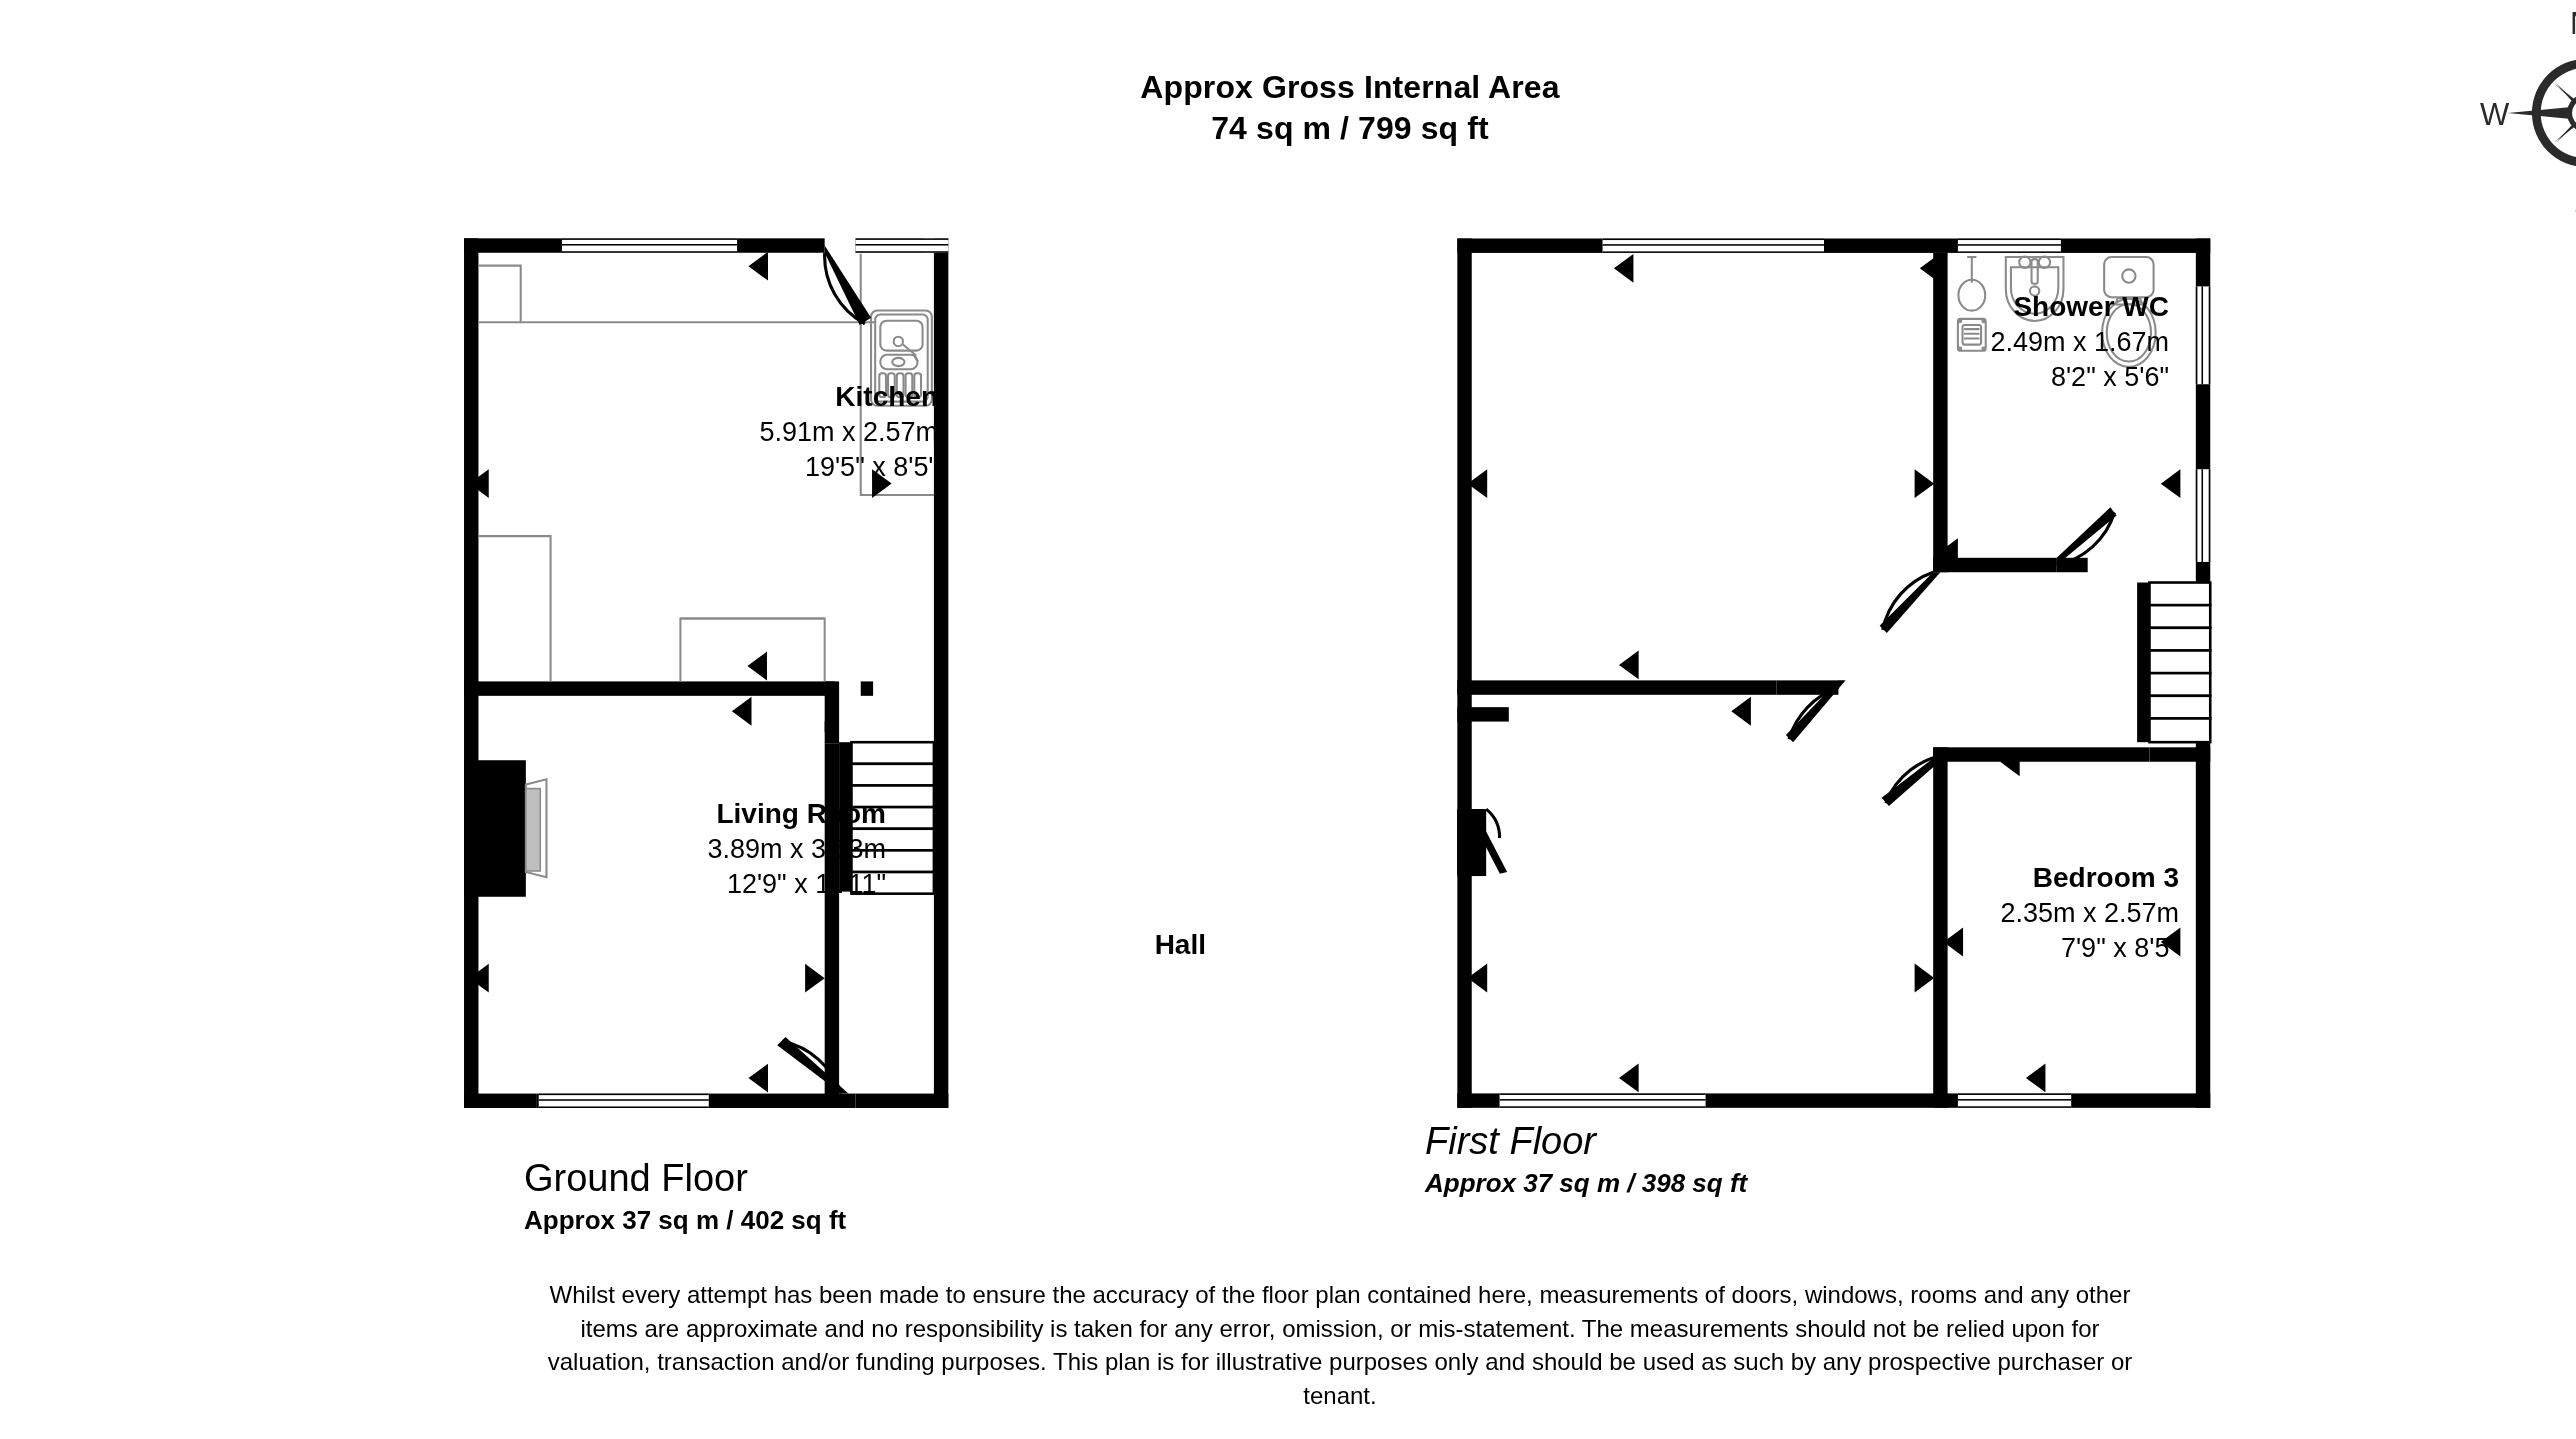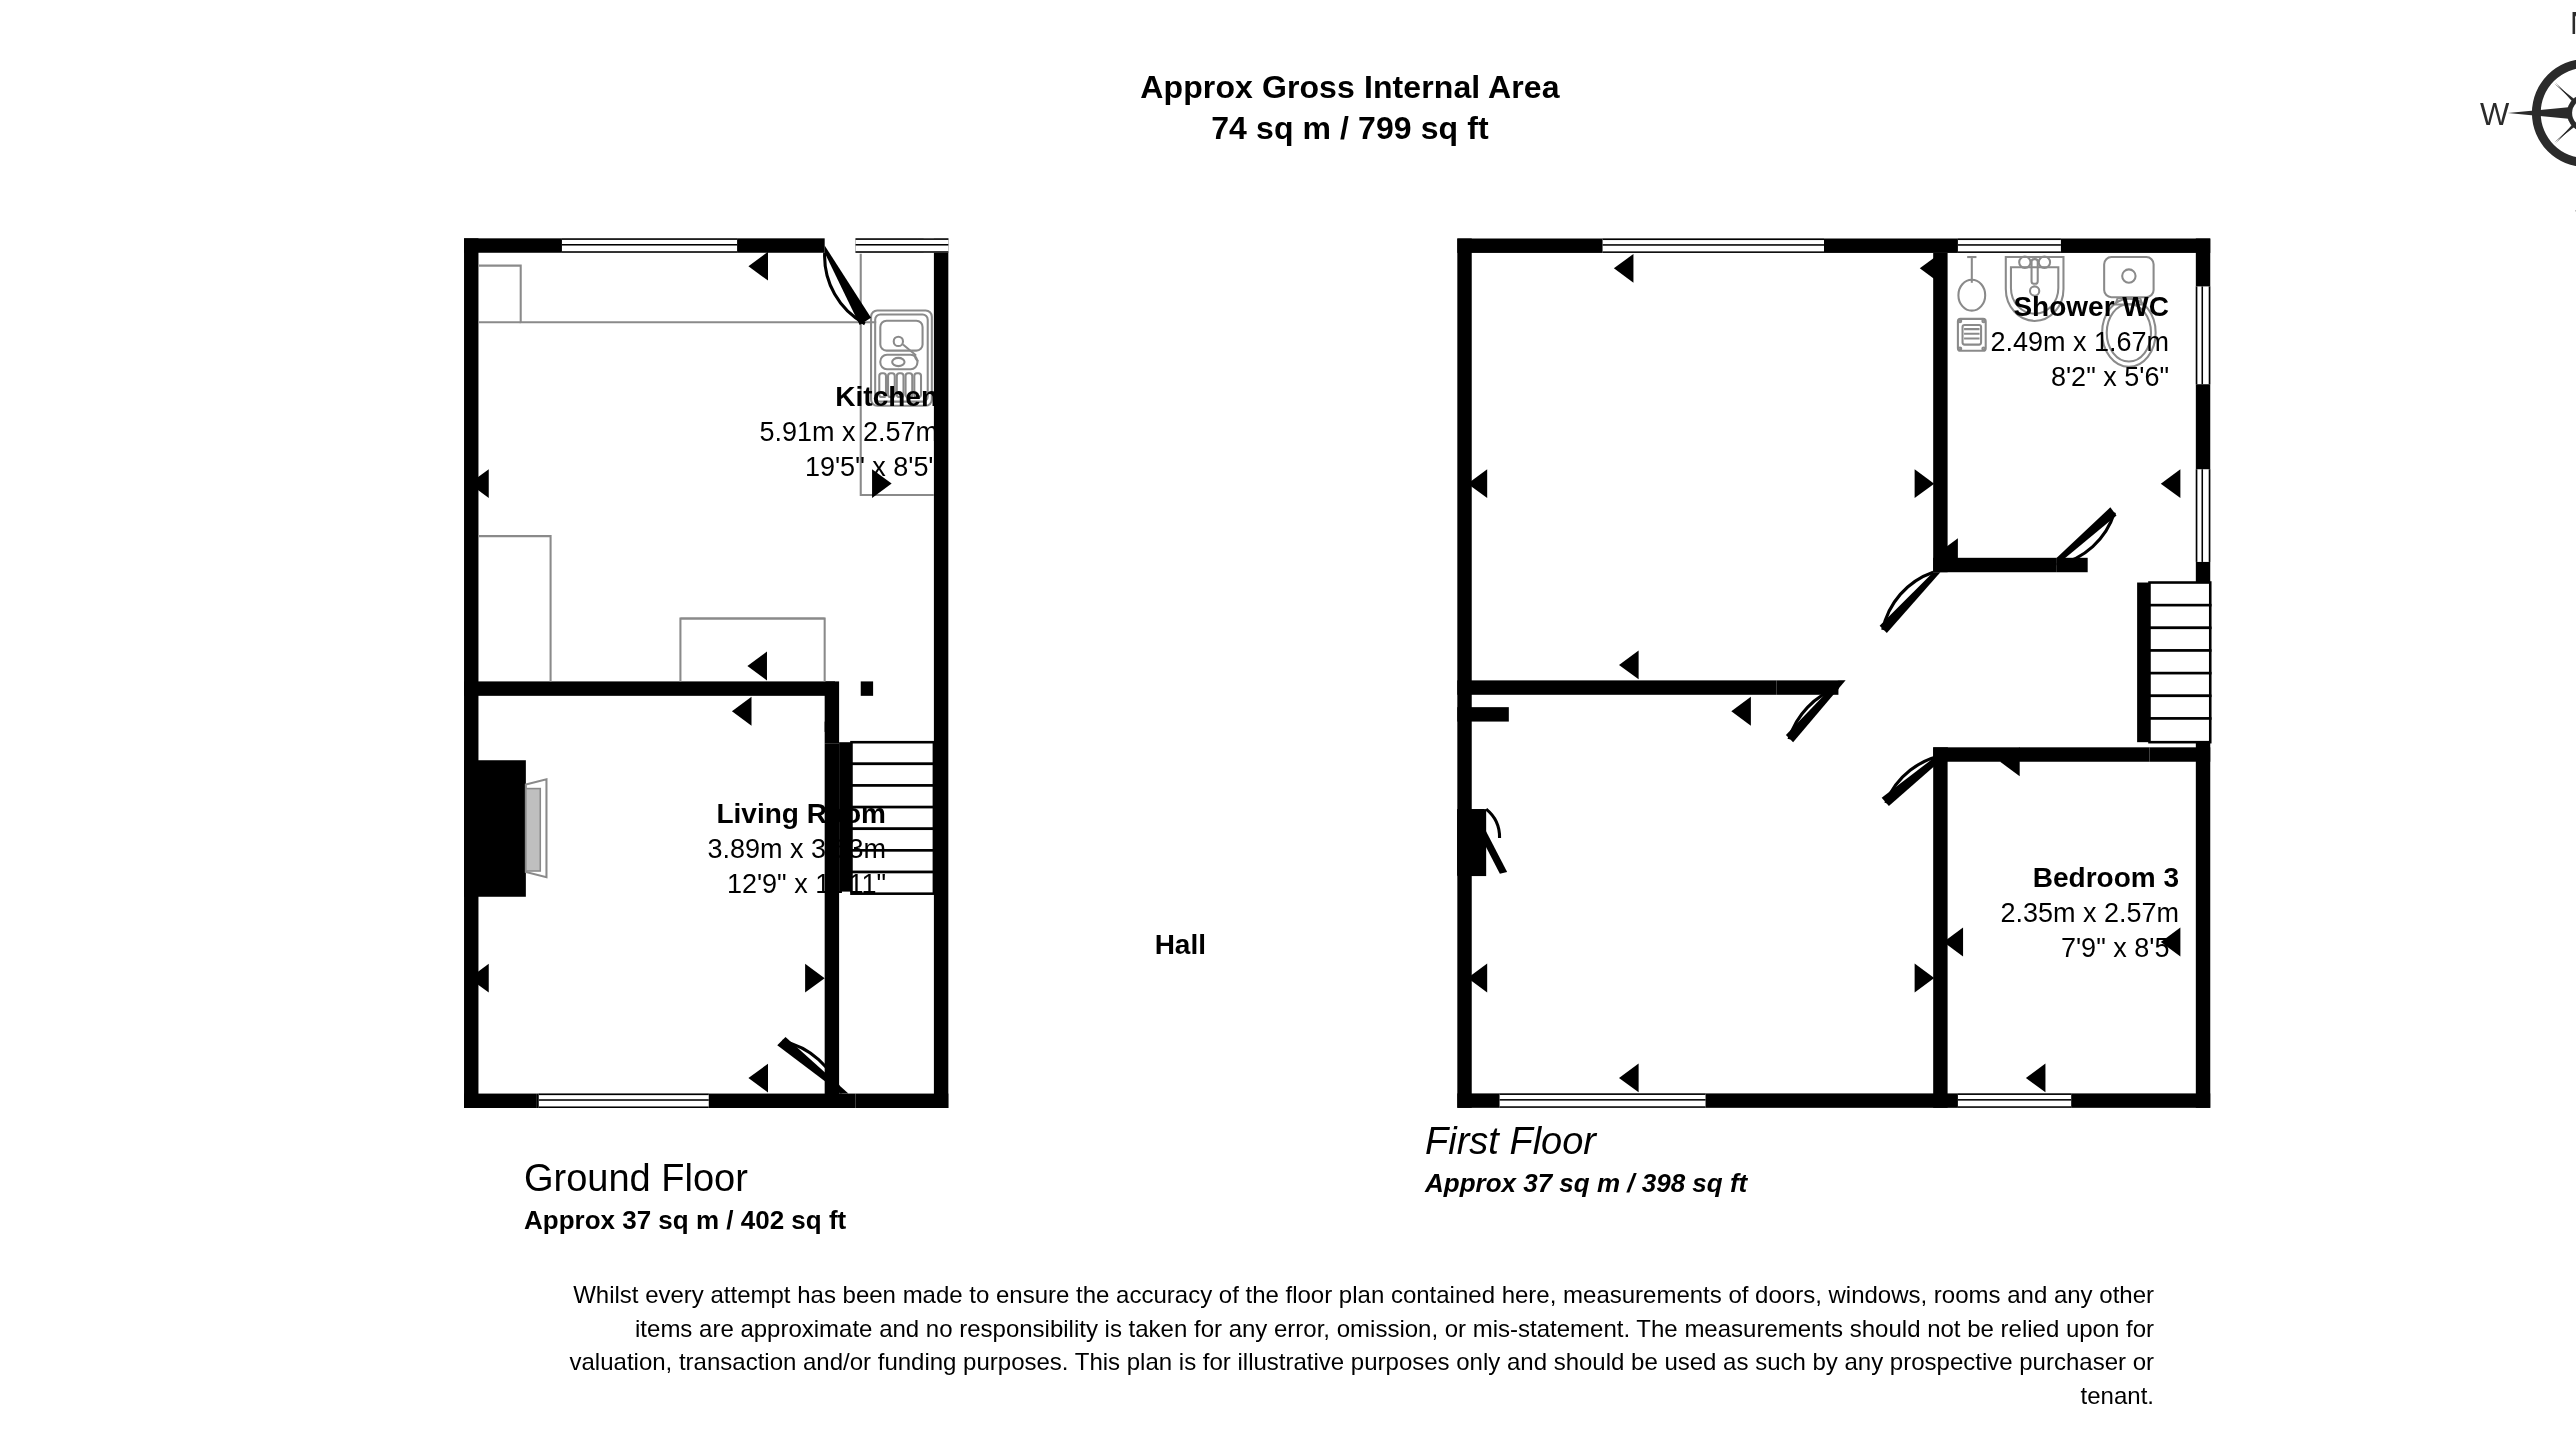--- a/index.html
+++ b/index.html
@@ -64,21 +64,21 @@
   
   .floor-cap{position:absolute;}
   .floor-cap .fname{font-size:38px;font-weight:normal;line-height:1.12;display:block;}
   .floor-cap .farea{font-size:26px;font-weight:bold;line-height:1.55;display:block;}
   #cap-ground{left:476px;top:1157px;margin-left:48px;}
   #cap-first {left:1425px;top:1120px;font-style:italic;}
 
   
   .disclaimer{
     position:absolute;left:526px;top:1278px;width:1628px;
-    text-align:right;font-size:24px;line-height:1.40;font-weight:normal;
+    text-align:center;font-size:24px;line-height:1.40;font-weight:normal;
   }
 </style>
 </head>
 <body>
 
 <div id="root">
 
   <div class="header">
     <div class="ln">Approx Gross Internal Area</div>
     <div class="ln">74 sq m / 799 sq ft</div>

